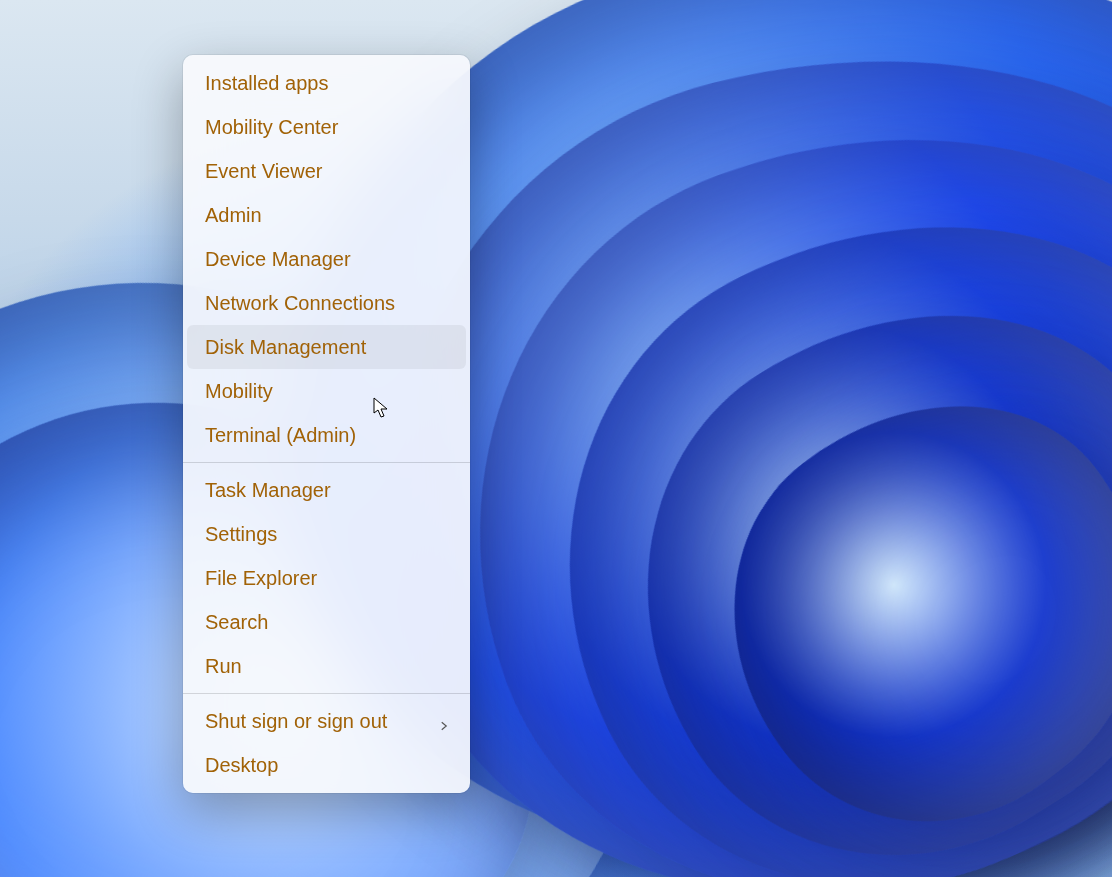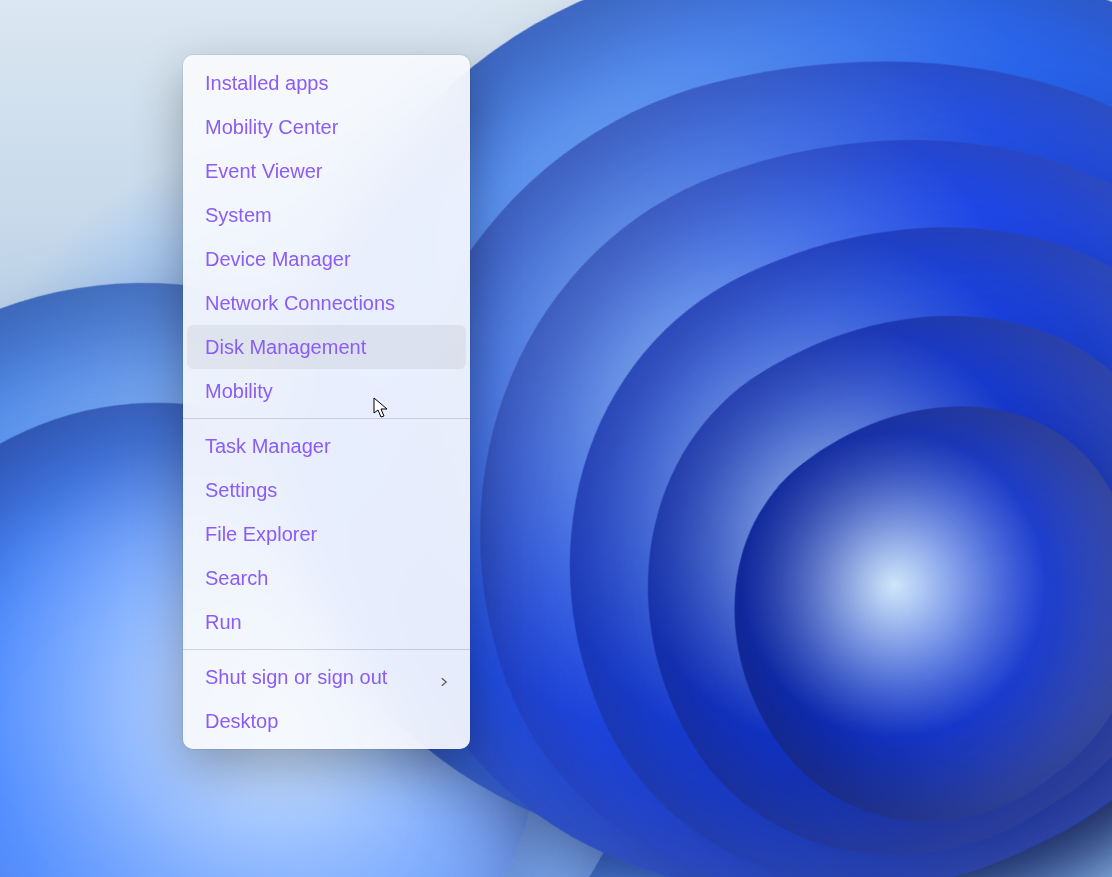--- a/index.html
+++ b/index.html
@@ -56,21 +56,21 @@
   }
   .menu-item {
     position: relative;
     display: flex;
     align-items: center;
     height: 44px;
     padding: 0 18px;
     margin: 0 4px;
     border-radius: 6px;
     font-size: 20px;
-    color: #8b5cf6;
+    color: #a16207;
     cursor: default;
     user-select: none;
     justify-content: center;
   }
   .menu-item.hovered {
     background: rgba(0,0,0,0.055);
   }
   .menu-item .label {
     flex: 1 1 auto;
     white-space: nowrap;
@@ -119,33 +119,36 @@
   <div class="menu-item">
     <span class="label">Installed apps</span>
   </div>
   <div class="menu-item">
     <span class="label">Mobility Center</span>
   </div>
   <div class="menu-item">
     <span class="label">Event Viewer</span>
   </div>
   <div class="menu-item">
-    <span class="label">System</span>
+    <span class="label">Admin</span>
   </div>
   <div class="menu-item">
     <span class="label">Device Manager</span>
   </div>
   <div class="menu-item">
     <span class="label">Network Connections</span>
   </div>
   <div class="menu-item hovered">
     <span class="label">Disk Management</span>
   </div>
   <div class="menu-item">
     <span class="label">Mobility</span>
+  </div>
+  <div class="menu-item">
+    <span class="label">Terminal (Admin)</span>
   </div>
 
   <div class="menu-sep"></div>
 
   <div class="menu-item">
     <span class="label">Task Manager</span>
   </div>
   <div class="menu-item">
     <span class="label">Settings</span>
   </div>

